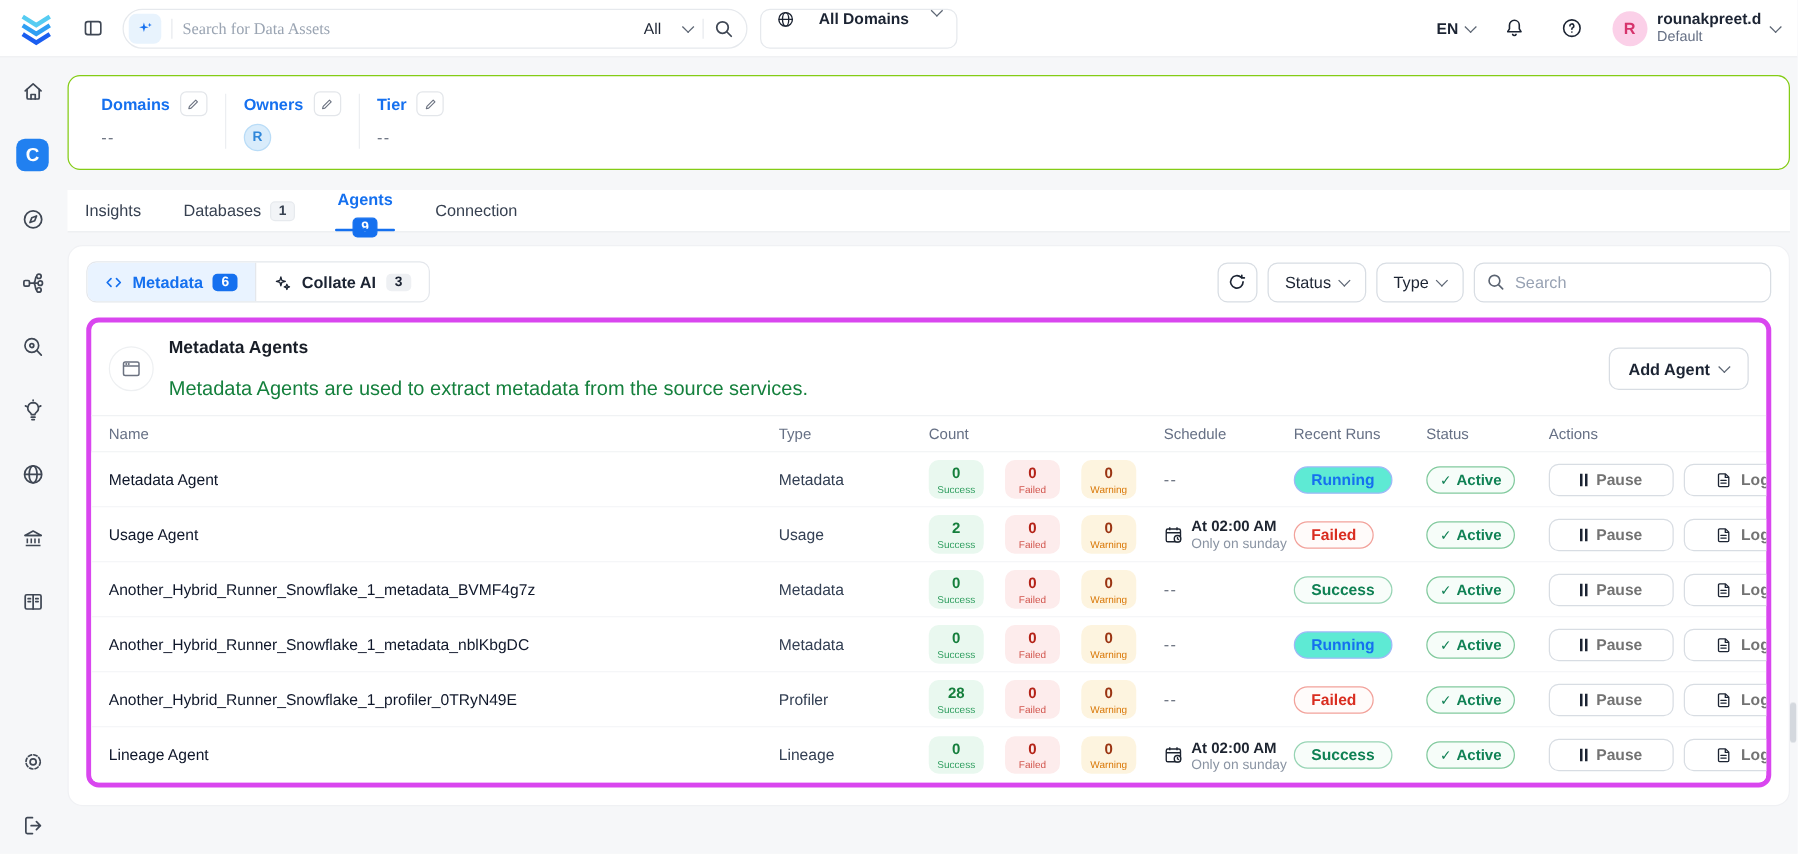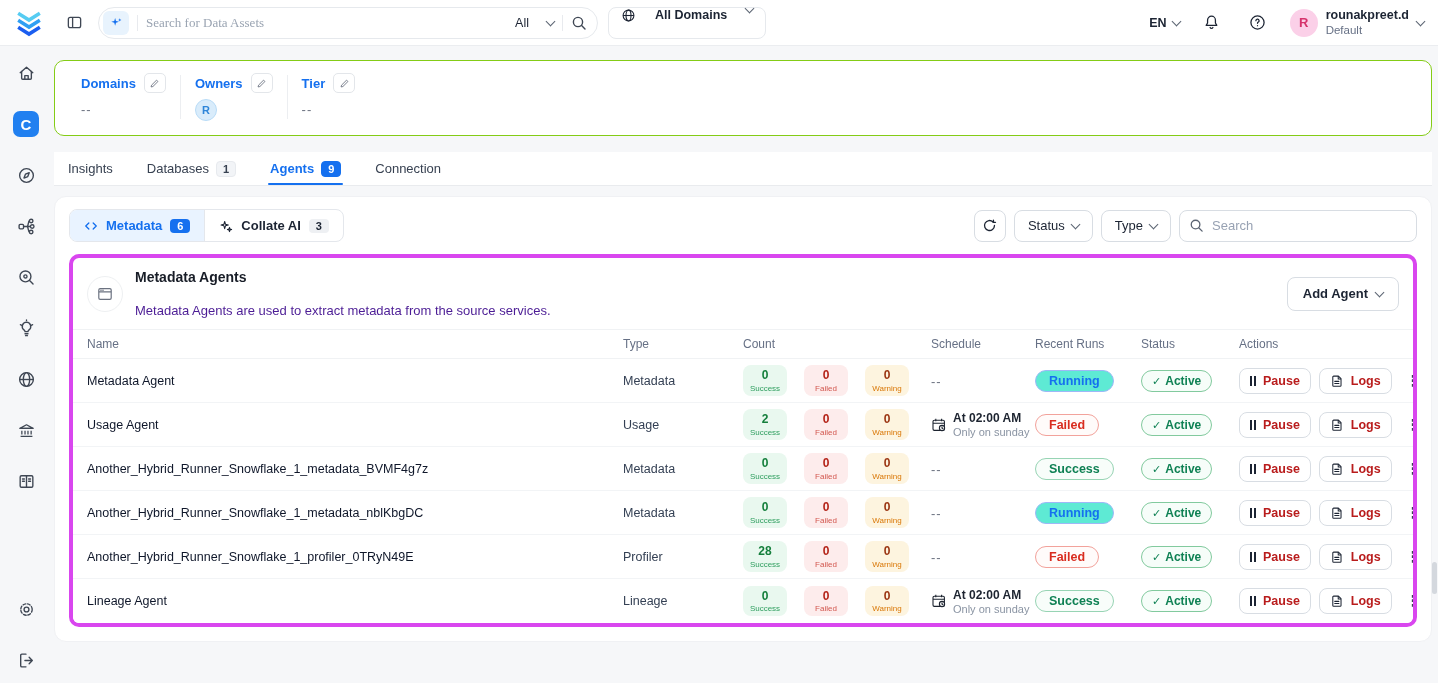--- a/index.html
+++ b/index.html
@@ -61,21 +61,21 @@
     background:#d9ecfb; border:1px solid #b9dcf7; color:#2f86d9;
     display:flex; align-items:center; justify-content:center; font-size:11px; font-weight:700; }
 
   
   .tabbar { margin-top:16px; background:#fff; border-bottom:1px solid #e9ebee;
     display:flex; gap:30px; padding:0 12px; height:34px; align-items:stretch; }
   .tab { display:flex; align-items:center; gap:7px; font-size:13px; color:#374151;
     cursor:pointer; position:relative; padding:0 2px; }
   .tab .badge { font-size:11px; padding:1px 6px; border-radius:4px; background:#f2f4f7;
     border:1px solid #e7eaee; color:#374151; font-weight:600; }
-  .tab.active { color:#1570ef; font-weight:700; }
+  .tab.active { color:#1570ef; font-weight:700;flex-direction:column; }
   .tab.active .badge { background:#1570ef; border-color:#1570ef; color:#fff; }
   .tab.active::after { content:""; position:absolute; left:0; right:0; bottom:0;
     height:2px; background:#1570ef; border-radius:2px; }
 
   
   .panel { margin-top:10px; background:#fff; border-radius:12px; border:1px solid #f0f1f4;
     padding:12px 14px 14px; }
   .toolbar { display:flex; align-items:center; justify-content:space-between; }
   .segmented { display:inline-flex; border:1px solid #e4e7ec; border-radius:8px;
     overflow:hidden; background:#fff; }
@@ -96,21 +96,21 @@
     padding:0 10px 0 32px; font-size:13px; outline:none; font-family:inherit; color:#1c2433; }
   .search-sm input::placeholder { color:#98a2b3; }
   .search-sm .mag { position:absolute; left:10px; top:8px; color:#5b6472; }
 
   
   .card { margin-top:12px; border:4px solid #d946ef; border-radius:10px; overflow:hidden; }
   .card-head { display:flex; align-items:center; padding:11px 14px; }
   .card-ic { width:36px; height:36px; border-radius:50%; border:1px solid #eef0f2;
     display:flex; align-items:center; justify-content:center; color:#6b7280; margin-right:12px; }
   .card-title { font-size:14px; font-weight:700; color:#181d27; }
-  .card-desc { font-size:13px; color:#4c1d95; margin-top:18px; }
+  .card-desc { font-size:16px; color:#15803d; margin-top:18px; }
   .add-btn { margin-left:auto; height:34px; display:flex; align-items:center; gap:8px; padding:0 15px;
     background:#fff; border:1px solid #d8dde3; border-radius:8px; font-size:13px; font-weight:700;
     color:#1c2433; cursor:pointer; font-family:inherit; }
 
   .thead, .trow { display:grid;
     grid-template-columns:minmax(0,1fr) 120px 188px 104px 106px 98px 160px;
     align-items:center; padding:0 14px; }
   .thead { height:30px; border-top:1px solid #f0f2f4; border-bottom:1px solid #f0f2f4;
     font-size:12px; color:#667085; }
   .trow { height:44px; border-bottom:1px solid #f2f4f6; background:#fff; }
@@ -131,22 +131,22 @@
   .sched-info .lines b { display:block; font-size:12px; font-weight:700; color:#1d2430; }
   .sched-info .lines i { display:block; font-style:normal; font-size:11px; color:#8a94a3; margin-top:1px; }
   .pill { display:inline-flex; align-items:center; gap:4px; padding:3px 13px; border-radius:999px;
     font-size:12.5px; font-weight:600; border:1px solid transparent; cursor:default; }
   .pill-run  { color:#1570ef; border-color:#9db8f7; background:#5eead4; }
   .pill-fail { color:#d92d20; border-color:#f2a29b; background:#fffbfa; }
   .pill-ok   { color:#0f8154; border-color:#97d4b4; background:#f8fdfa; }
   .pill-active { color:#0f8154; border-color:#82ca9e; background:#f6fdf9; padding:3px 10px; font-size:12px; }
   .check::before { content:"✓"; font-size:11px; }
   .cell.actions { display:flex; align-items:center; gap:8px; }
-  .btn-sm { display:flex; align-items:center; gap:7px; padding:5px 10px; background:#fff;
-    border:1px solid #d8dde3; border-radius:8px; font-size:12.5px; font-weight:600; color:#b91c1c;
+  .btn-sm { display:flex; align-items:center; gap:7px; padding:5px 24px; background:#fff;
+    border:1px solid #d8dde3; border-radius:8px; font-size:12.5px; font-weight:600; color:#737373;
     cursor:pointer; font-family:inherit; }
   .pause-ic { width:6px; height:10px; border-left:2px solid #1c2433; border-right:2px solid #1c2433; }
   .dots { color:#374151; font-weight:700; font-size:15px; padding:2px 6px; cursor:pointer; }
   .dots::before { content:"⋮"; }
   .scrollthumb { position:fixed; right:1px; top:562px; width:5px; height:32px;
     background:#d4d8de; border-radius:3px; }
 </style>
 </head>
 <body>
 

